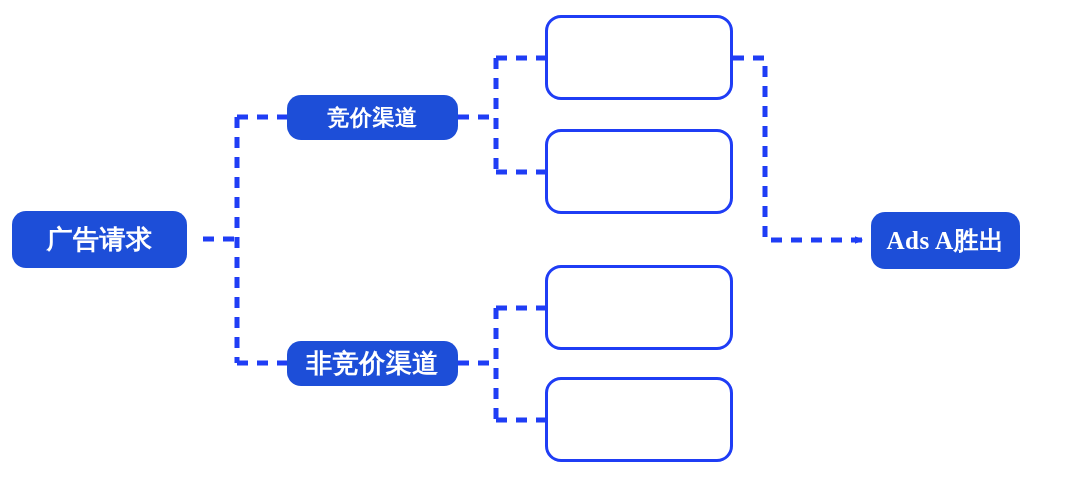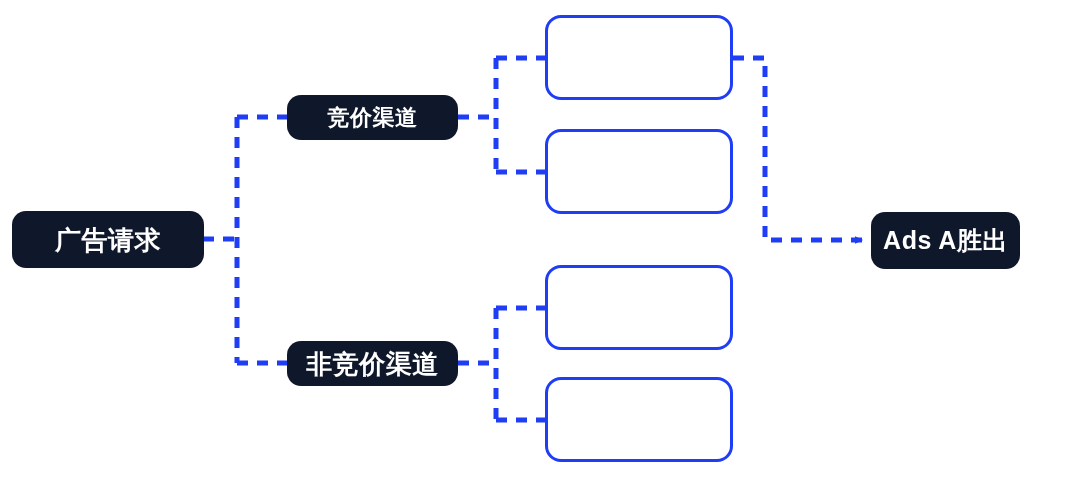--- a/index.html
+++ b/index.html
@@ -28,36 +28,37 @@
   }
   .node {
     position: absolute;
     box-sizing: border-box;
     display: flex;
     align-items: center;
     justify-content: center;
     border-radius: 14px;
   }
   .node.filled {
-    background: #0f172a;
+    background: #1d4ed8;
     color: #ffffff;
     font-weight: bold;
     letter-spacing: 0.5px;
+    font-family: Liberation Serif, serif;
   }
   .node.outlined {
     background: transparent;
     border: 3px solid #1f3df5;
     border-radius: 16px;
   }
   .node-label {
     display: block;
     white-space: nowrap;
     line-height: 1;
   }
-  .n-ad-request      { left: 12px;  top: 211px; width: 192px; height: 57px; }
+  .n-ad-request      { left: 12px;  top: 211px; width: 175px; height: 57px; }
   .n-ad-request .node-label { font-size: 26px; }
   .n-bid-channel     { left: 287px; top: 95px;  width: 171px; height: 45px; }
   .n-bid-channel .node-label { font-size: 22px; }
   .n-nonbid-channel  { left: 287px; top: 341px; width: 171px; height: 45px; }
   .n-nonbid-channel .node-label { font-size: 26px; }
   .n-winner          { left: 871px; top: 212px; width: 149px; height: 57px; text-align: right; }
   .n-winner .node-label { font-size: 25px; }
   .n-slot-1 { left: 545px; top: 15px;  width: 188px; height: 85px; }
   .n-slot-2 { left: 545px; top: 129px; width: 188px; height: 85px; }
   .n-slot-3 { left: 545px; top: 265px; width: 188px; height: 85px; }

